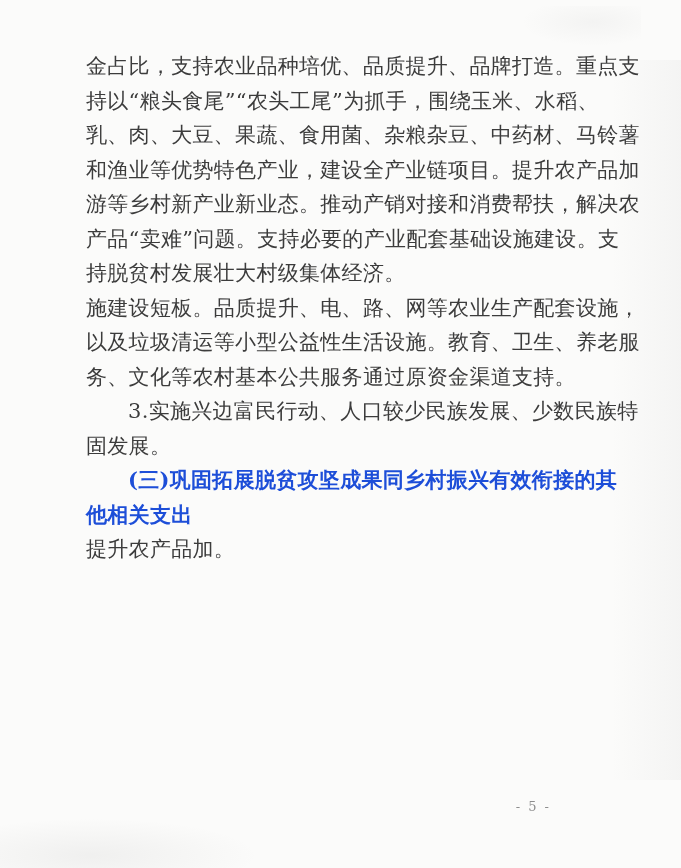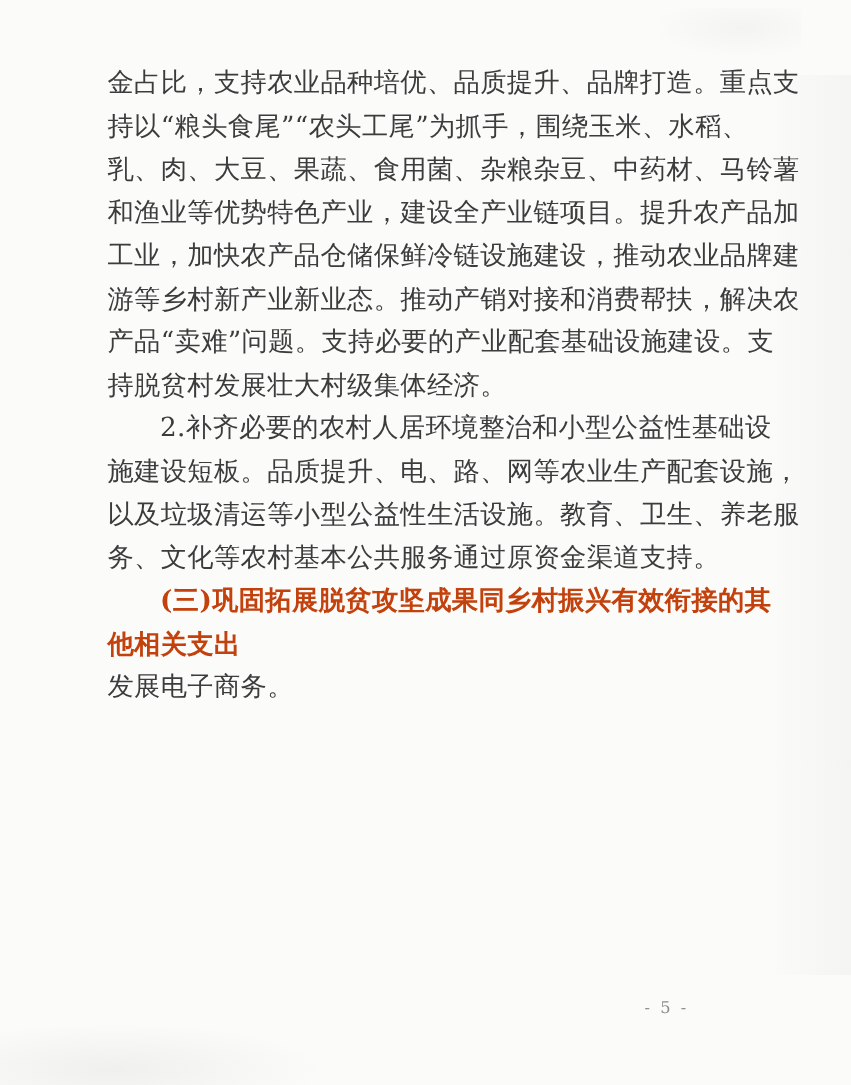--- a/index.html
+++ b/index.html
@@ -44,21 +44,21 @@
     letter-spacing: 0.3px;
     color: #3c3c3c;
     white-space: nowrap;
     text-rendering: optimizeLegibility;
   }
   .line.indent {
     text-indent: 42px;
   }
   .line .b {
     font-weight: 700;
-    color: #c2410c;
+    color: #1d4ed8;
   }
   .pagenum {
     position: absolute;
     top: 799px;
     right: 130px;
     font-size: 13px;
     letter-spacing: 2px;
     color: #8d8d8d;
     font-family: "DejaVu Serif", serif;
   }
@@ -69,27 +69,27 @@
 <div class="page">
   <div class="smudge right-band"></div>
   <div class="smudge top-right"></div>
   <div class="smudge bottom-left"></div>
 
   <div class="content" id="document-body">
       <div class="line"><span class="b"></span><span>金占比，支持农业品种培优、品质提升、品牌打造。重点支</span></div>
       <div class="line"><span class="b"></span><span>持以“粮头食尾”“农头工尾”为抓手，围绕玉米、水稻、</span></div>
       <div class="line"><span class="b"></span><span>乳、肉、大豆、果蔬、食用菌、杂粮杂豆、中药材、马铃薯</span></div>
       <div class="line"><span class="b"></span><span>和渔业等优势特色产业，建设全产业链项目。提升农产品加</span></div>
-      <div class="line"><span class="b"></span><span>工业，加快农产品仓储保鲜冷链设施建设，推动农业品牌建</span></div>
       <div class="line"><span class="b"></span><span>游等乡村新产业新业态。推动产销对接和消费帮扶，解决农</span></div>
       <div class="line"><span class="b"></span><span>产品“卖难”问题。支持必要的产业配套基础设施建设。支</span></div>
       <div class="line"><span class="b"></span><span>持脱贫村发展壮大村级集体经济。</span></div>
-      <div class="line indent"><span class="b"></span><span>2.补齐必要的农村人居环境整治和小型公益性基础设</span></div>
       <div class="line"><span class="b"></span><span>施建设短板。品质提升、电、路、网等农业生产配套设施，</span></div>
       <div class="line"><span class="b"></span><span>以及垃圾清运等小型公益性生活设施。教育、卫生、养老服</span></div>
       <div class="line"><span class="b"></span><span>务、文化等农村基本公共服务通过原资金渠道支持。</span></div>
+      <div class="line indent"><span class="b"></span><span>3.实施兴边富民行动、人口较少民族发展、少数民族特</span></div>
+      <div class="line"><span class="b"></span><span>固发展。</span></div>
       <div class="line indent"><span class="b">(三)巩固拓展脱贫攻坚成果同乡村振兴有效衔接的其</span><span></span></div>
       <div class="line"><span class="b">他相关支出</span><span></span></div>
-      <div class="line"><span class="b"></span><span>发展电子商务。</span></div>
+      <div class="line"><span class="b"></span><span>提升农产品加。</span></div>
     </div>
 
   <div class="pagenum">- 5 -</div>
 </div>
 
 </body></html>

